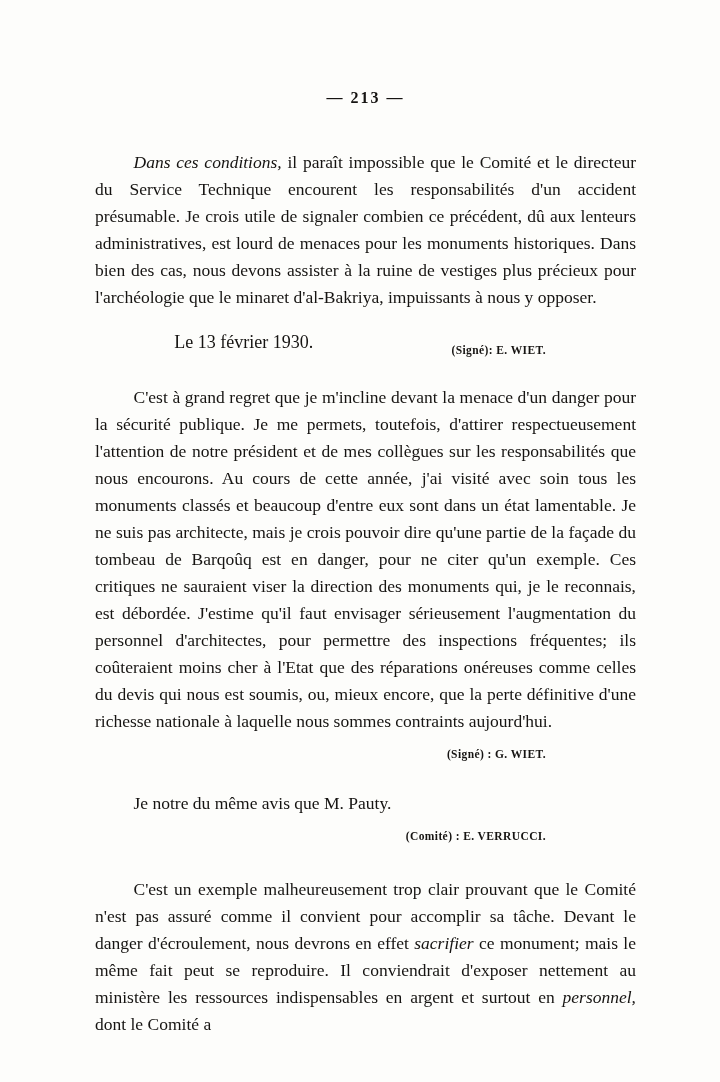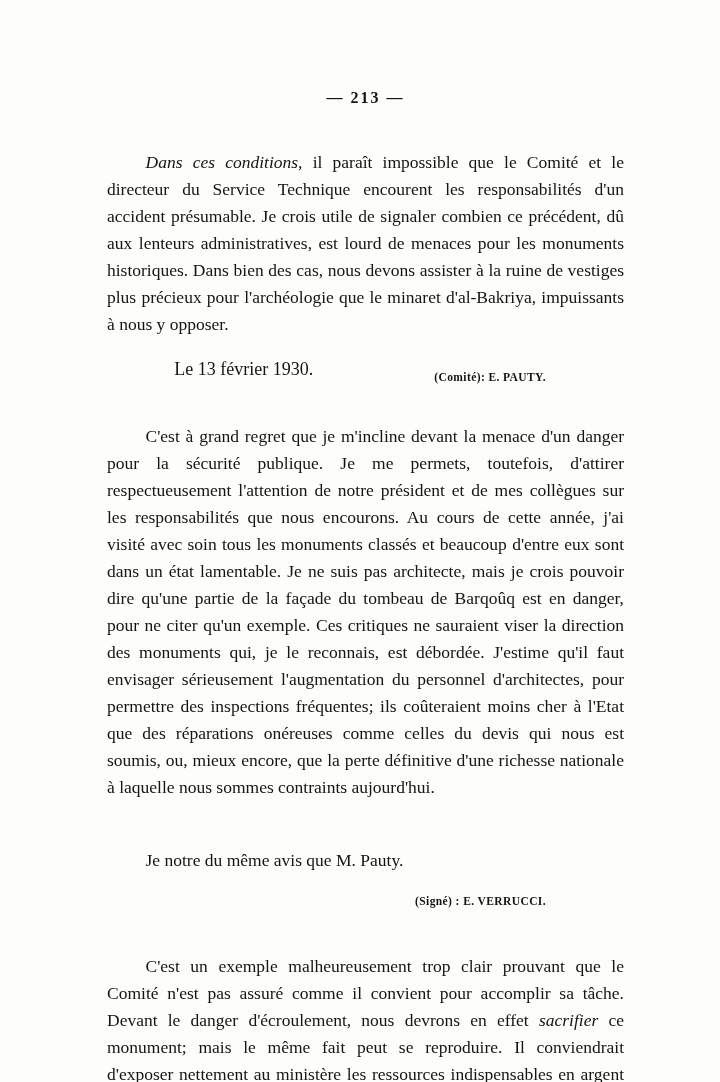--- a/index.html
+++ b/index.html
@@ -22,21 +22,21 @@
     padding: 84px 84px 40px 95px;
   }
   .page-number {
     text-align: center;
     font-weight: bold;
     font-size: 16px;
     letter-spacing: 2px;
     margin-bottom: 38px;
   }
   p.body-par {
-    margin: 12px;
+    margin: 0;
     text-align: justify;
     text-indent: 2.2em;
   }
   .italic { font-style: italic; }
   .date-sig-row {
     display: flex;
     justify-content: space-between;
     align-items: baseline;
     margin-top: 18px;
   }
@@ -65,33 +65,36 @@
 <body>
 
 <div class="page">
 
   <div class="page-number">— 213 —</div>
 
   <p class="body-par"><span class="italic">Dans ces conditions,</span><span> il paraît impossible que le Comité et le directeur du Service Technique encourent les responsabilités d'un accident présumable. Je crois utile de signaler combien ce précédent, dû aux lenteurs administratives, est lourd de menaces pour les monuments historiques. Dans bien des cas, nous devons assister à la ruine de vestiges plus précieux pour l'archéologie que le minaret d'al-Bakriya, impuissants à nous y opposer.</span></p>
 
   <div class="date-sig-row">
     <span class="date-line">Le 13 février 1930.</span>
-    <span class="signature sig1">(Comité): E. PAUTY.</span>
+    <span class="signature sig1">(Signé): E. WIET.</span>
   </div>
 
   <div class="gap-lg"></div>
 
   <p class="body-par">C'est à grand regret que je m'incline devant la menace d'un danger pour la sécurité publique. Je me permets, toutefois, d'attirer respectueusement l'attention de notre président et de mes collègues sur les responsabilités que nous encourons. Au cours de cette année, j'ai visité avec soin tous les monuments classés et beaucoup d'entre eux sont dans un état lamentable. Je ne suis pas architecte, mais je crois pouvoir dire qu'une partie de la façade du tombeau de Barqoûq est en danger, pour ne citer qu'un exemple. Ces critiques ne sauraient viser la direction des monuments qui, je le reconnais, est débordée. J'estime qu'il faut envisager sérieusement l'augmentation du personnel d'architectes, pour permettre des inspections fréquentes; ils coûteraient moins cher à l'Etat que des réparations onéreuses comme celles du devis qui nous est soumis, ou, mieux encore, que la perte définitive d'une richesse nationale à laquelle nous sommes contraints aujourd'hui.</p>
 
+  <div class="sig-block">
+    <span class="signature">(Signé) : G. WIET.</span>
+  </div>
 
   <div class="gap-md"></div>
 
   <p class="body-par">Je notre du même avis que M. Pauty.</p>
 
   <div class="sig-block">
-    <span class="signature">(Signé) : E. VERRUCCI.</span>
+    <span class="signature">(Comité) : E. VERRUCCI.</span>
   </div>
 
   <div class="gap-lg"></div>
 
   <p class="body-par"><span>C'est un exemple malheureusement trop clair prouvant que le Comité n'est pas assuré comme il convient pour accomplir sa tâche. Devant le danger d'écroulement, nous devrons en effet </span><span class="italic">sacrifier</span><span> ce monument; mais le même fait peut se reproduire. Il conviendrait d'exposer nettement au ministère les ressources indispensables en argent et surtout en </span><span class="italic">personnel,</span><span> dont le Comité a</span></p>
 
 </div>
 
 </body></html>

